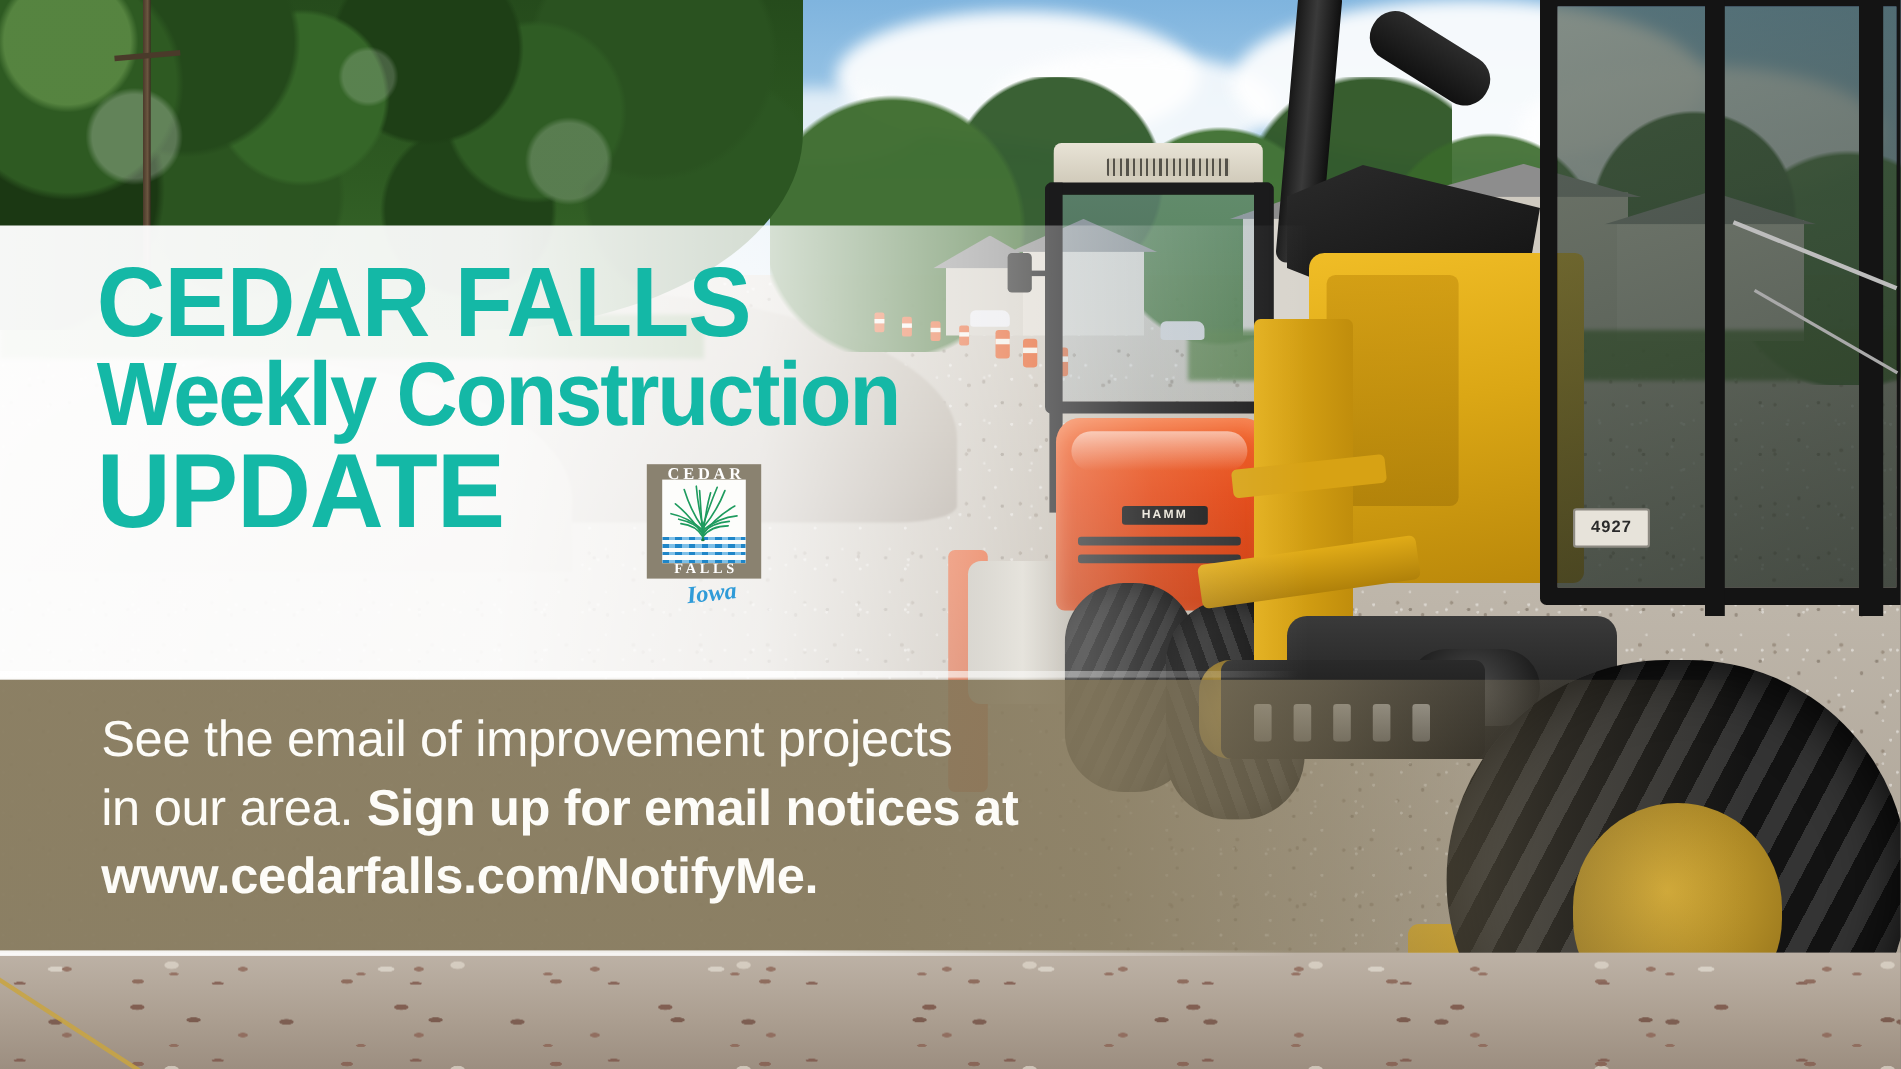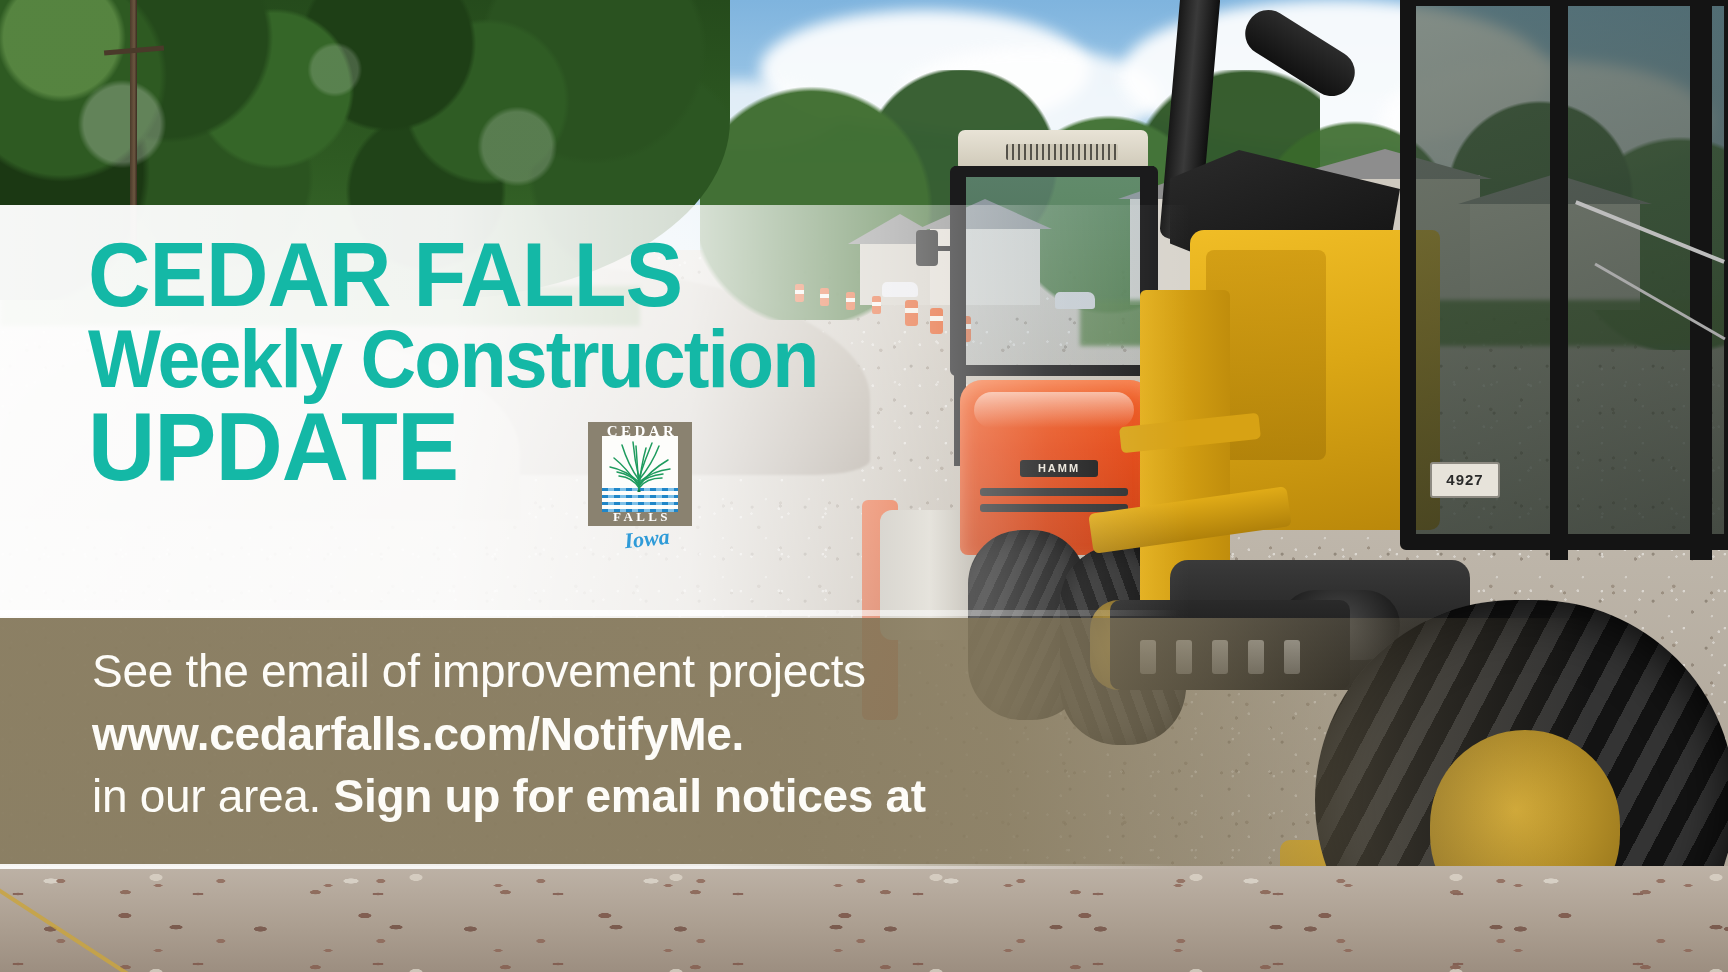--- a/index.html
+++ b/index.html
@@ -498,17 +498,17 @@
     <div class="falls-word">FALLS</div>
     <div class="iowa">Iowa</div>
   </div>
 
   <div class="tan-rule"></div>
   <div class="tan-band"></div>
   <div class="tan-rule-bottom"></div>
 
   <div class="band-text">
     <span class="band-line">See the email of improvement projects</span>
+    <span class="band-line"><span>in our area. </span><b>Sign up for email notices at</b></span>
     <span class="band-line"><b>www.cedarfalls.com/NotifyMe.</b></span>
-    <span class="band-line"><span>in our area. </span><b>Sign up for email notices at</b></span>
   </div>
 
 </div>
 
 </body></html>

